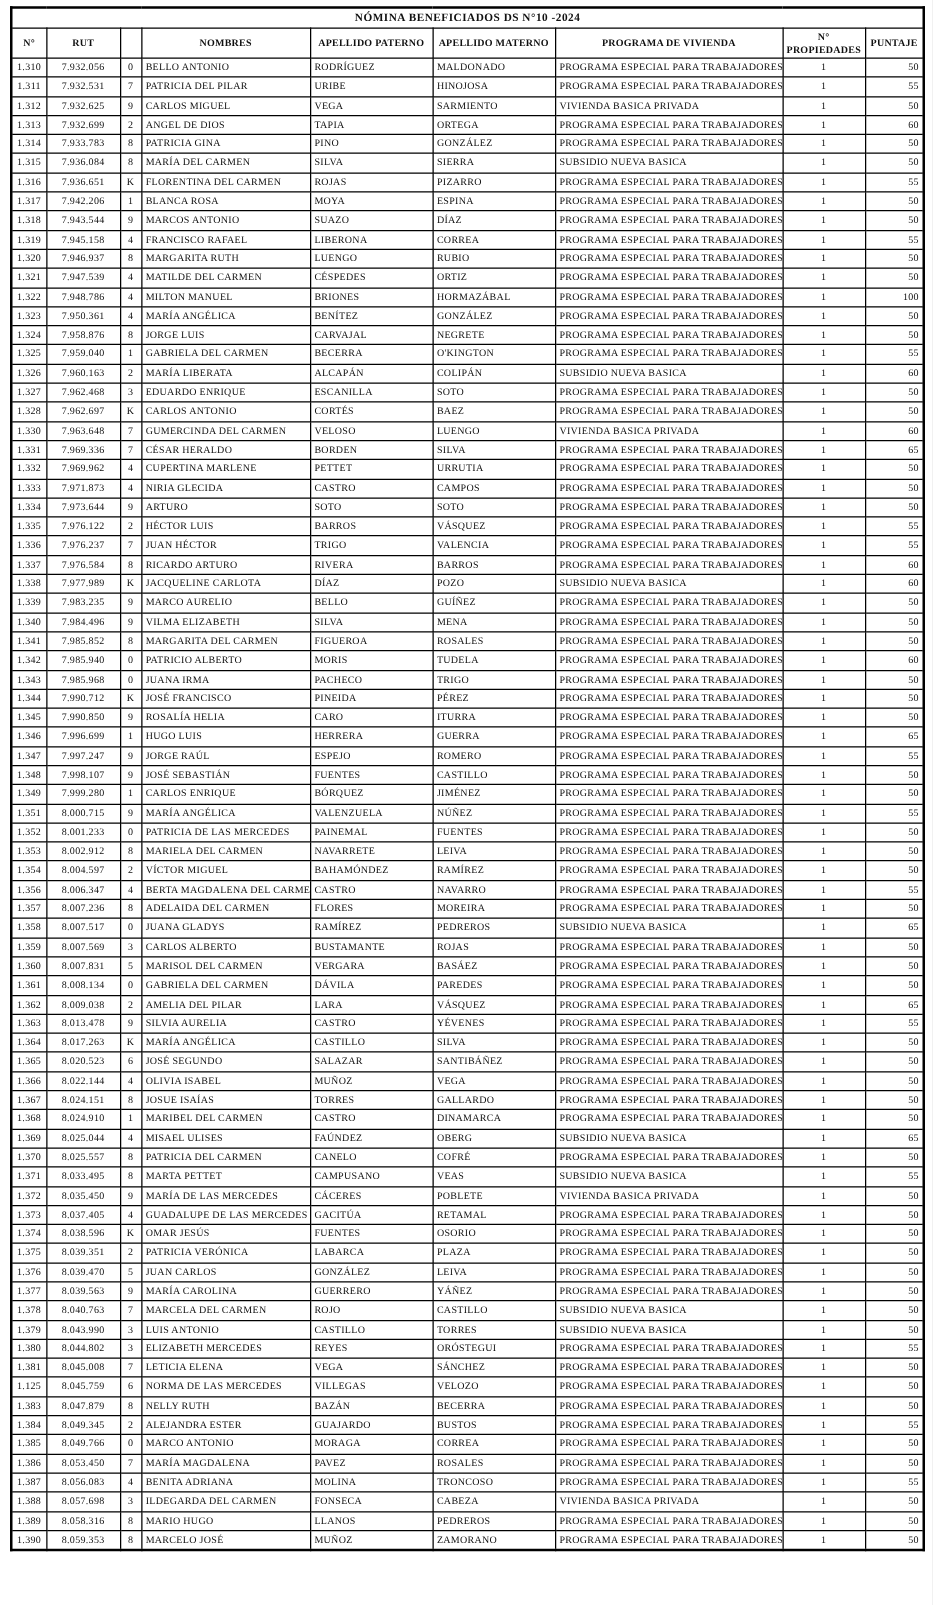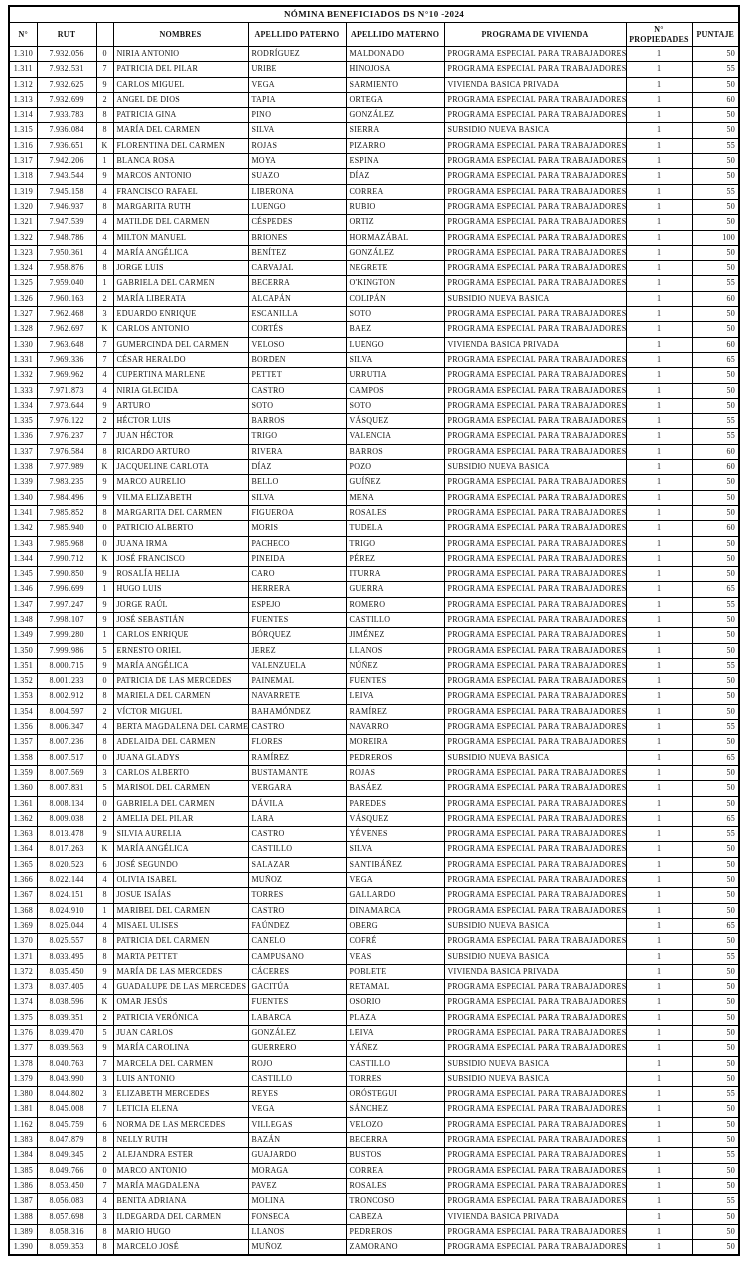--- a/index.html
+++ b/index.html
@@ -84,21 +84,21 @@
           <th>PROGRAMA DE VIVIENDA</th>
           <th>N° PROPIEDADES</th>
           <th>PUNTAJE</th>
         </tr>
     </thead>
     <tbody id="table-body">
         <tr>
           <td class="al-c">1.310</td>
           <td class="al-c">7.932.056</td>
           <td class="al-c">0</td>
-          <td class="al-l">NIRIA ANTONIO</td>
+          <td class="al-l">BELLO ANTONIO</td>
           <td class="al-l">RODRÍGUEZ</td>
           <td class="al-l">MALDONADO</td>
           <td class="al-l">PROGRAMA ESPECIAL PARA TRABAJADORES</td>
           <td class="al-c">1</td>
           <td class="al-r">50</td>
         </tr>
         <tr>
           <td class="al-c">1.311</td>
           <td class="al-c">7.932.531</td>
           <td class="al-c">7</td>
@@ -510,31 +510,20 @@
           <td class="al-c">7.999.280</td>
           <td class="al-c">1</td>
           <td class="al-l">CARLOS ENRIQUE</td>
           <td class="al-l">BÓRQUEZ</td>
           <td class="al-l">JIMÉNEZ</td>
           <td class="al-l">PROGRAMA ESPECIAL PARA TRABAJADORES</td>
           <td class="al-c">1</td>
           <td class="al-r">50</td>
         </tr>
         <tr>
-          <td class="al-c">1.350</td>
-          <td class="al-c">7.999.986</td>
-          <td class="al-c">5</td>
-          <td class="al-l">ERNESTO ORIEL</td>
-          <td class="al-l">JEREZ</td>
-          <td class="al-l">LLANOS</td>
-          <td class="al-l">PROGRAMA ESPECIAL PARA TRABAJADORES</td>
-          <td class="al-c">1</td>
-          <td class="al-r">50</td>
-        </tr>
-        <tr>
           <td class="al-c">1.351</td>
           <td class="al-c">8.000.715</td>
           <td class="al-c">9</td>
           <td class="al-l">MARÍA ANGÉLICA</td>
           <td class="al-l">VALENZUELA</td>
           <td class="al-l">NÚÑEZ</td>
           <td class="al-l">PROGRAMA ESPECIAL PARA TRABAJADORES</td>
           <td class="al-c">1</td>
           <td class="al-r">55</td>
         </tr>
@@ -851,21 +840,21 @@
           <td class="al-c">8.045.008</td>
           <td class="al-c">7</td>
           <td class="al-l">LETICIA ELENA</td>
           <td class="al-l">VEGA</td>
           <td class="al-l">SÁNCHEZ</td>
           <td class="al-l">PROGRAMA ESPECIAL PARA TRABAJADORES</td>
           <td class="al-c">1</td>
           <td class="al-r">50</td>
         </tr>
         <tr>
-          <td class="al-c">1.162</td>
+          <td class="al-c">1.125</td>
           <td class="al-c">8.045.759</td>
           <td class="al-c">6</td>
           <td class="al-l">NORMA DE LAS MERCEDES</td>
           <td class="al-l">VILLEGAS</td>
           <td class="al-l">VELOZO</td>
           <td class="al-l">PROGRAMA ESPECIAL PARA TRABAJADORES</td>
           <td class="al-c">1</td>
           <td class="al-r">50</td>
         </tr>
         <tr>

